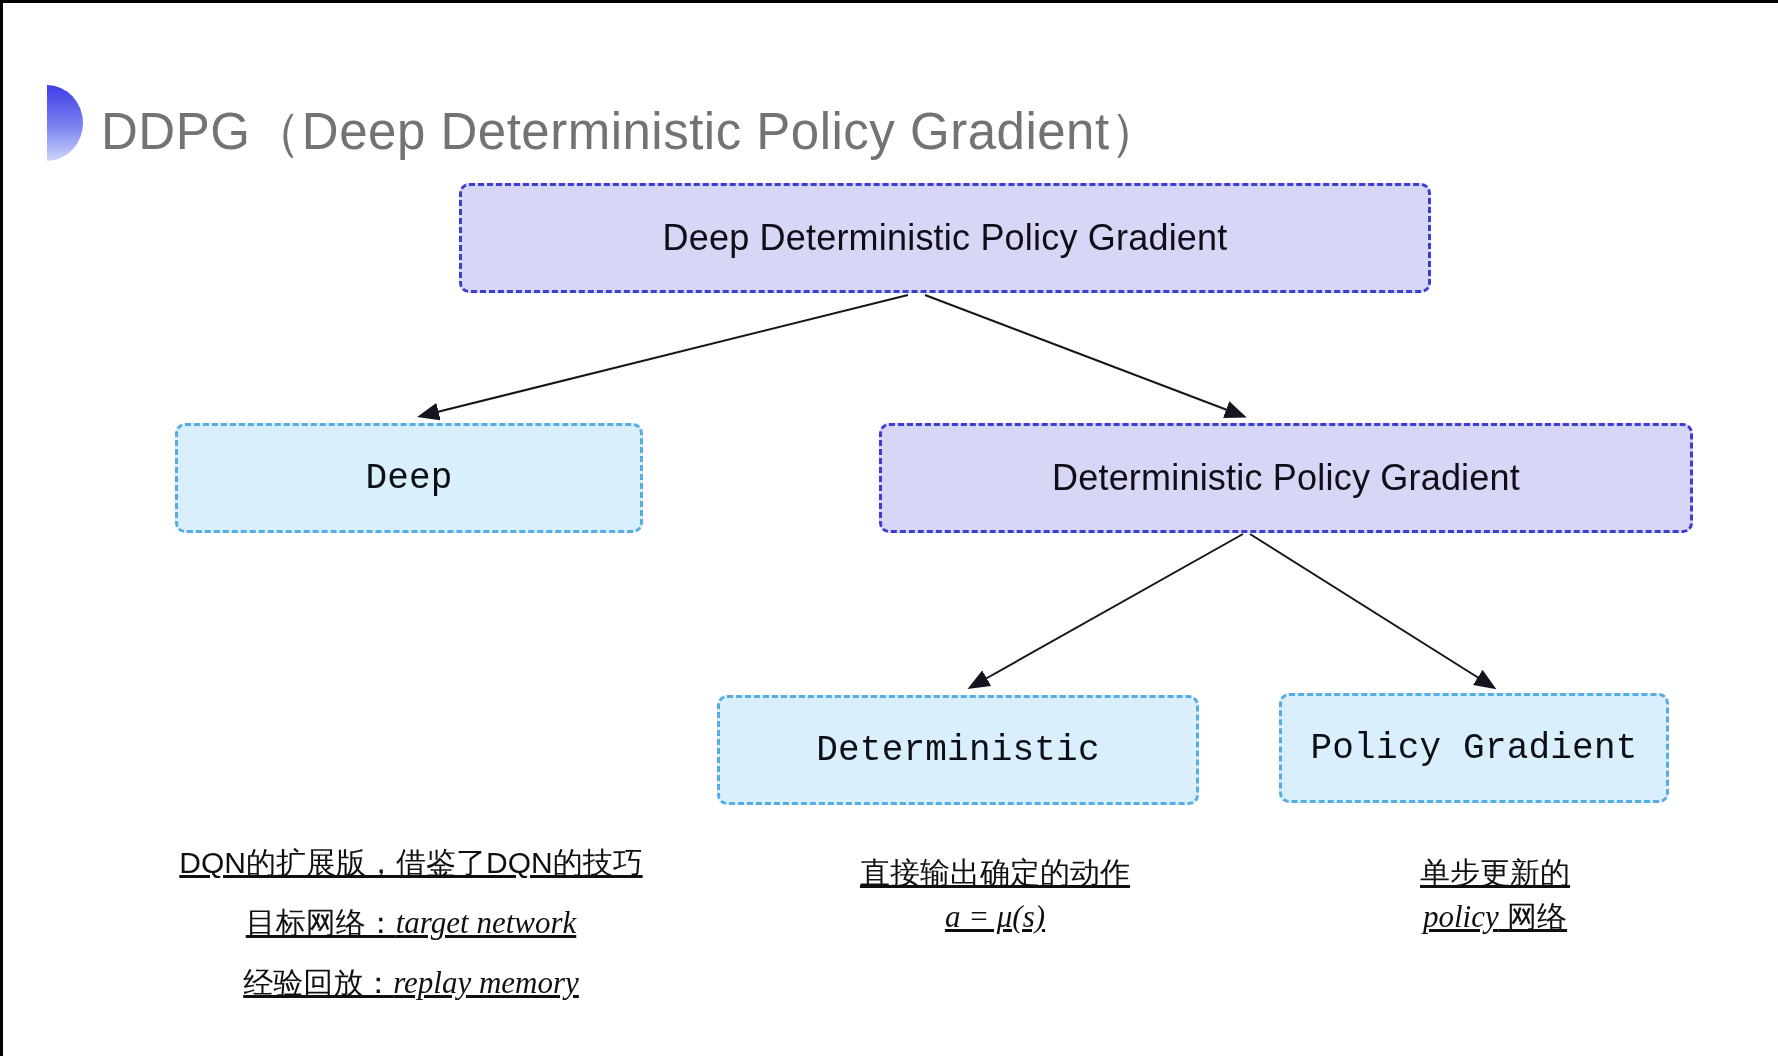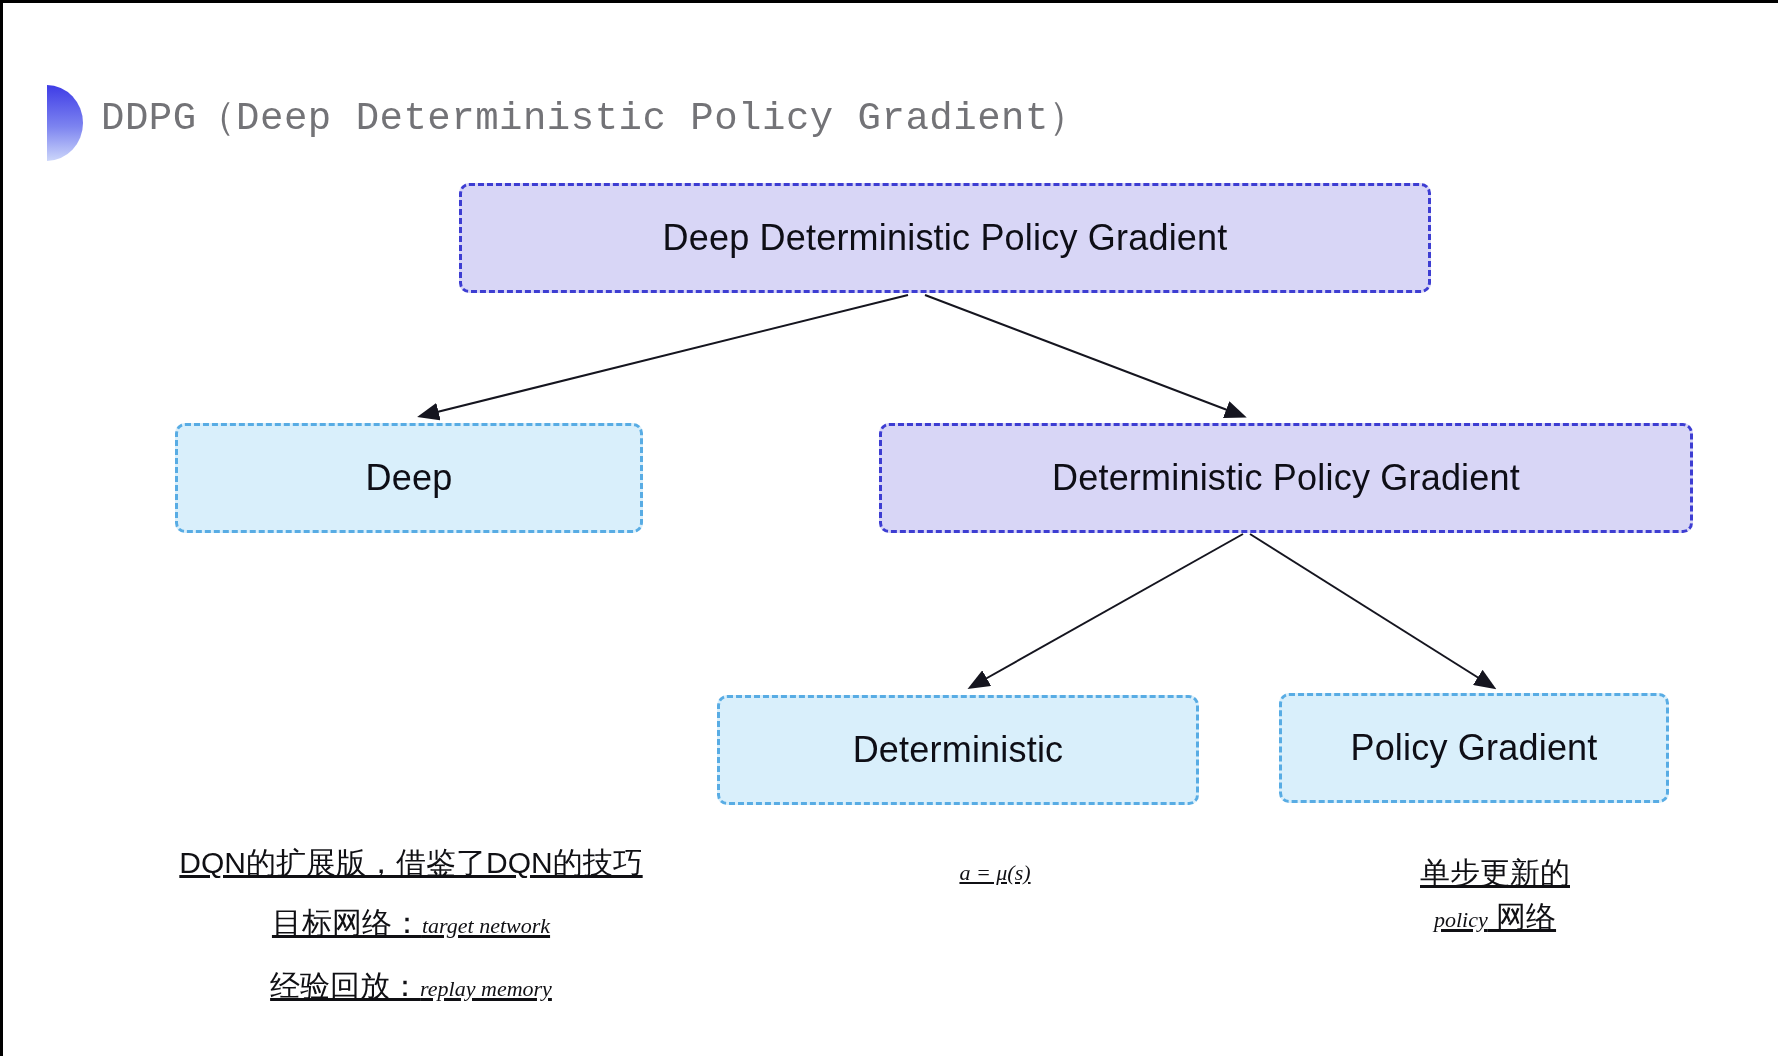--- a/index.html
+++ b/index.html
@@ -12,61 +12,61 @@
     box-sizing:border-box;
     overflow:hidden;
     font-family:"Liberation Sans", sans-serif;
   }
   .title-bullet{
     position:absolute;left:44px;top:82px;width:36px;height:76px;
     background:linear-gradient(180deg, var(--color-bullet-top,#3e3ce6) 0%, #7d84f0 55%, #ccd6fa 100%);
     border-radius:0 36px 36px 0 / 0 38px 38px 0;
   }
   .page-title{
-    position:absolute;left:98px;top:86px;
-    font-size:39px;line-height:60px;
+    position:absolute;left:98px;top:99px;
+    font-size:51px;line-height:60px;
     color:var(--color-title,#737377);
     letter-spacing:0.5px;
     white-space:nowrap;
-    font-family:Liberation Mono, monospace;
   }
   .node{
     position:absolute;
     box-sizing:border-box;
     display:flex;align-items:center;justify-content:center;
     border-radius:10px;
     font-size:36px;font-weight:500;color:#0e0e16;
     letter-spacing:0.2px;
   }
   .node.purple{
     background:var(--color-purple-fill,#d8d6f6);
     border:3px dashed var(--color-purple-border,#3d3dd2);
     margin-left:28px;
   }
   .node.cyan{
     background:var(--color-cyan-fill,#d9effb);
     border:3px dashed var(--color-cyan-border,#58ace4);
+    font-family:Liberation Mono, monospace;
   }
   #node-root{left:428px;top:180px;width:972px;height:110px;}
   #node-deep{left:172px;top:420px;width:468px;height:110px;}
   #node-dpg{left:848px;top:420px;width:814px;height:110px;}
   #node-det{left:714px;top:692px;width:482px;height:110px;}
   #node-pg{left:1276px;top:690px;width:390px;height:110px;}
   #edges{position:absolute;left:0;top:0;width:1775px;height:1053px;pointer-events:none;}
   #edges line{stroke:var(--color-arrow,#15151f);stroke-width:2;}
   .note{
     position:absolute;text-align:center;color:#101014;
     font-size:30px;
   }
   .note .ln{line-height:60px;white-space:nowrap;text-decoration:underline;}
   .note.tight .ln{line-height:44px;}
   .term{
     font-family:"Liberation Serif", serif;
     font-style:italic;
-    font-size:22px;
+    font-size:31px;
   }
   #note-deep{left:138px;top:830px;width:540px;}
   #note-det{left:772px;top:848px;width:440px;}
   #note-pg{left:1272px;top:848px;width:440px;}
 </style>
 </head>
 <body>
 
 <div id="canvas">
 
@@ -105,20 +105,21 @@
     <span>Policy Gradient</span>
   </div>
 
   <div id="note-deep" class="note">
     <div class="ln">DQN的扩展版，借鉴了DQN的技巧</div>
     <div class="ln"><span>目标网络：</span><span class="term">target network</span></div>
     <div class="ln"><span>经验回放：</span><span class="term">replay memory</span></div>
   </div>
 
   <div id="note-det" class="note tight">
+    <div class="ln">直接输出确定的动作</div>
     <div class="ln term">a = μ(s)</div>
   </div>
 
   <div id="note-pg" class="note tight">
     <div class="ln">单步更新的</div>
     <div class="ln"><span class="term">policy</span><span> 网络</span></div>
   </div>
 
 </div>
 

